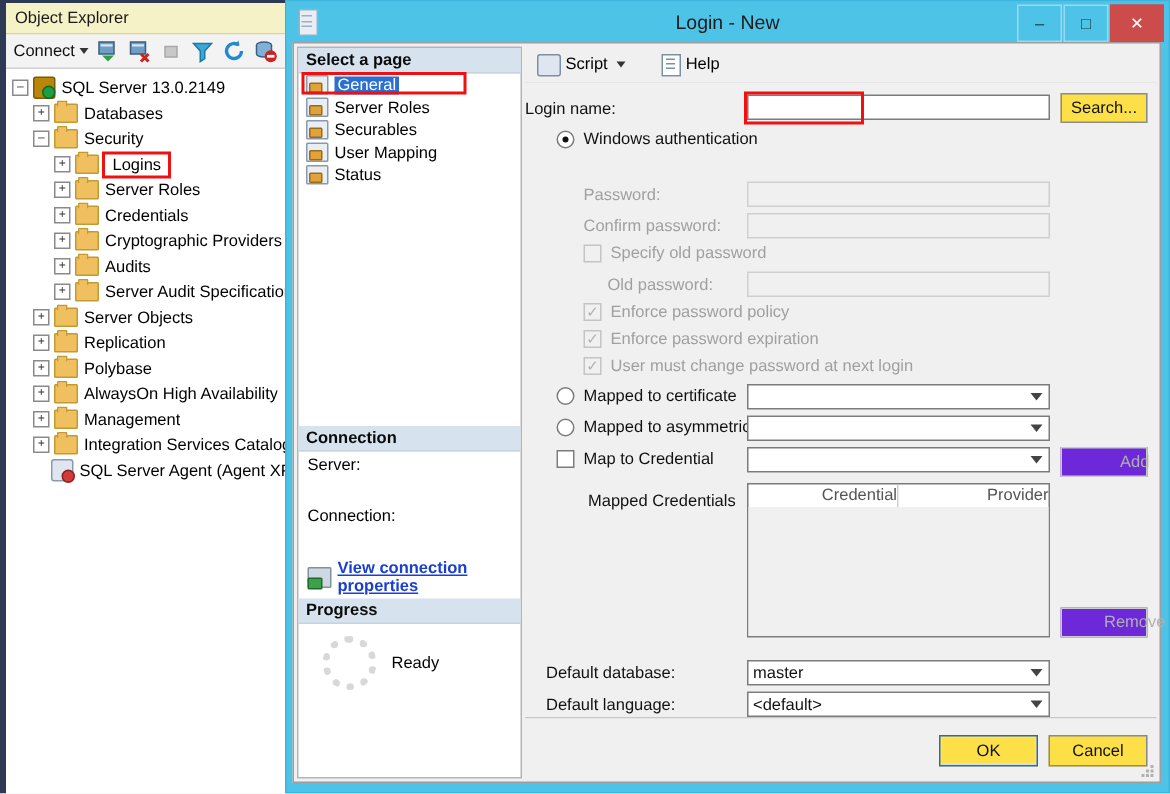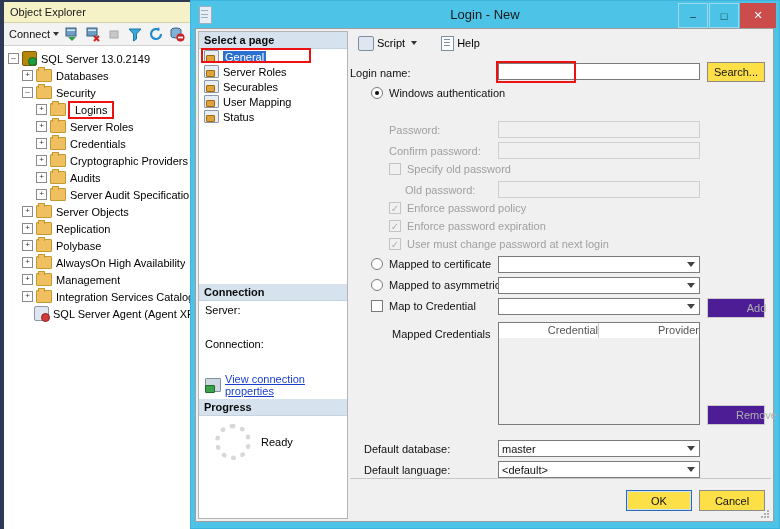--- a/index.html
+++ b/index.html
@@ -101,21 +101,21 @@
     padding:2px 5px;color:#0b0b0b;border-bottom:1px solid #c3d3e0;
   }
   .pg-item{height:15px;display:flex;align-items:center;padding-left:5px;font-size:11px;cursor:default;}
   .pgico{width:13px;height:11px;margin-right:4px;flex:0 0 auto;background:#e9eef4;border:1px solid #8a9aac;position:relative;border-radius:1px;}
   .pgico:after{content:"";position:absolute;left:1px;bottom:0;width:7px;height:5px;background:#e0a33c;border:1px solid #9c6c14;border-radius:1px;}
   .pg-sel{background:#2b6fd1;color:#fff;display:inline-block;padding:0 2px;}
   #pg-general-wrap{position:relative;}
   #pg-general-box{position:absolute;left:2px;top:-1px;width:110px;height:15px;border:2px solid #ee1111;box-sizing:border-box;pointer-events:none;}
   #conn-sec{position:absolute;left:0;right:0;top:252px;}
   .conn-line{padding:3px 6px;font-size:11px;}
-  .conn-link{display:flex;align-items:center;gap:4px;padding:4px 6px;}
+  .conn-link{display:flex;align-items:center;gap:4px;padding:4px 6px;font-weight:bold;}
   .conn-link a{color:#1a3fd0;text-decoration:underline;font-size:11px;cursor:default;}
   .netico{width:14px;height:12px;background:#cfd8e2;border:1px solid #7f90a1;border-radius:1px;position:relative;flex:0 0 auto;}
   .netico:after{content:"";position:absolute;left:-1px;bottom:-2px;width:8px;height:6px;background:#3ba14a;border:1px solid #1d6b28;border-radius:1px;}
   #prog-sec{position:absolute;left:0;right:0;top:367px;}
   .prog-row{display:flex;align-items:center;gap:10px;padding:8px 0 0 16px;}
   .spinner{
     width:26px;height:26px;border-radius:50%;
     border:5px dotted #d8d8d8;flex:0 0 auto;
   }
   
@@ -155,21 +155,21 @@
   .rb.on:after{content:"";position:absolute;left:3px;top:3px;width:4px;height:4px;border-radius:50%;background:#111;}
   .combo{
     background:#fff;border:1px solid #7b7b7b;height:17px;box-sizing:border-box;
     display:flex;align-items:center;font-size:11px;padding-left:3px;position:relative;color:#111;
   }
   .combo .arr{position:absolute;right:4px;top:5px;width:0;height:0;border-left:4px solid transparent;border-right:4px solid transparent;border-top:5px solid #444;}
   .btn{
     background:#fde047;border:1px solid #8a8a8a;height:20px;box-sizing:border-box;
     display:flex;align-items:center;justify-content:center;font-size:11px;color:#111;cursor:default;
   }
-  .btn.dis{color:#b0b0b0;border-color:#cacaca;background:#4c1d95;padding-left:41px;}
+  .btn.dis{color:#b0b0b0;border-color:#cacaca;background:#6d28d9;padding-left:41px;}
   .btn.def{border:1px solid #2a6ab5;box-shadow:inset 0 0 0 1px #cfe2f5;}
   #grid{
     position:absolute;background:#fff;border:1px solid #7b7b7b;box-sizing:border-box;
   }
   #grid-hdr{display:flex;height:15px;border-bottom:1px solid #cfcfcf;}
   .gcol{font-size:11px;color:#555;padding-left:4px;line-height:15px;border-right:1px solid #cfcfcf;box-sizing:border-box;}
   #grid-body{background:#f0f0f0;position:absolute;left:0;right:0;top:15px;bottom:0;}
   #loginbox-hl{position:absolute;border:2px solid #ee1111;box-sizing:border-box;pointer-events:none;}
   #footer{
     position:absolute;left:0;right:0;bottom:0;height:40px;background:#f0f0f0;

